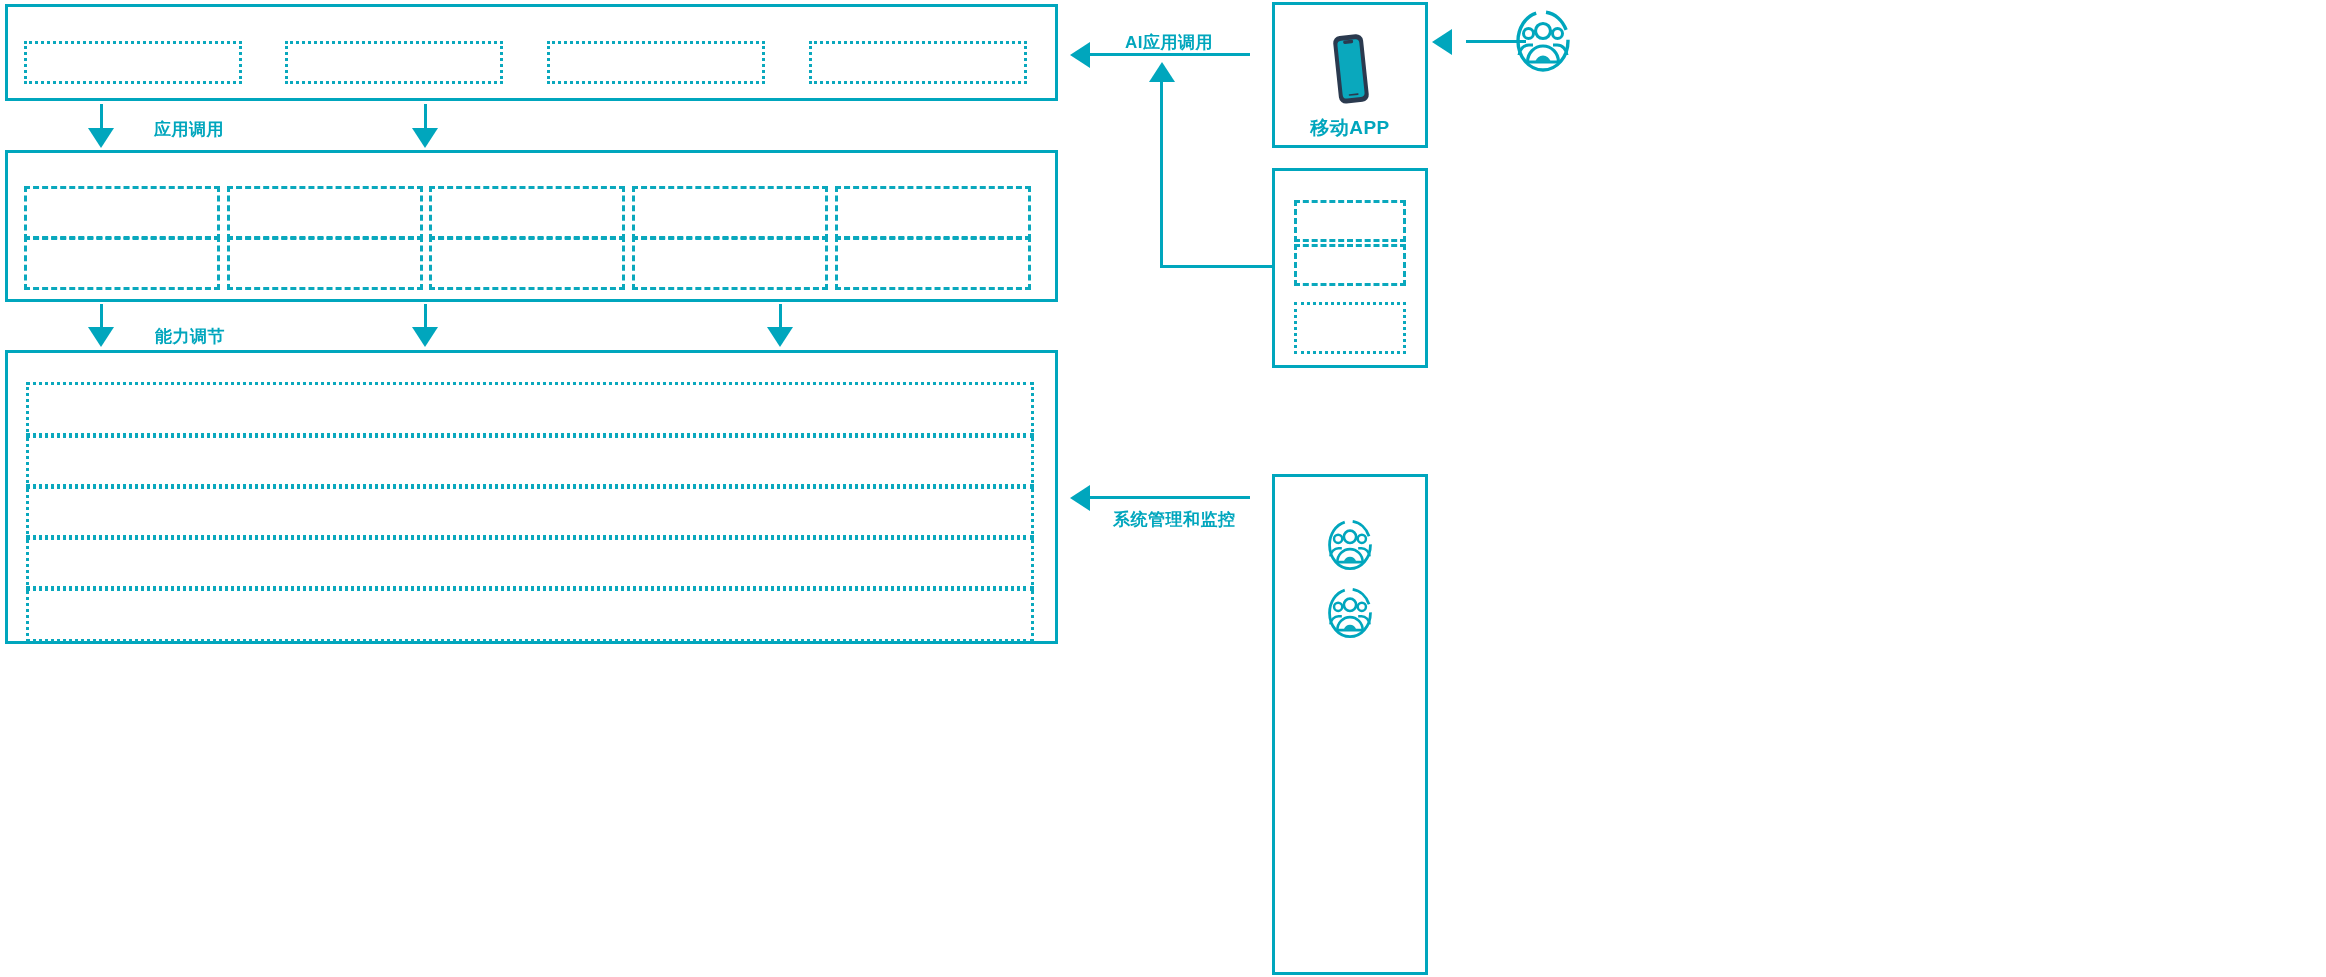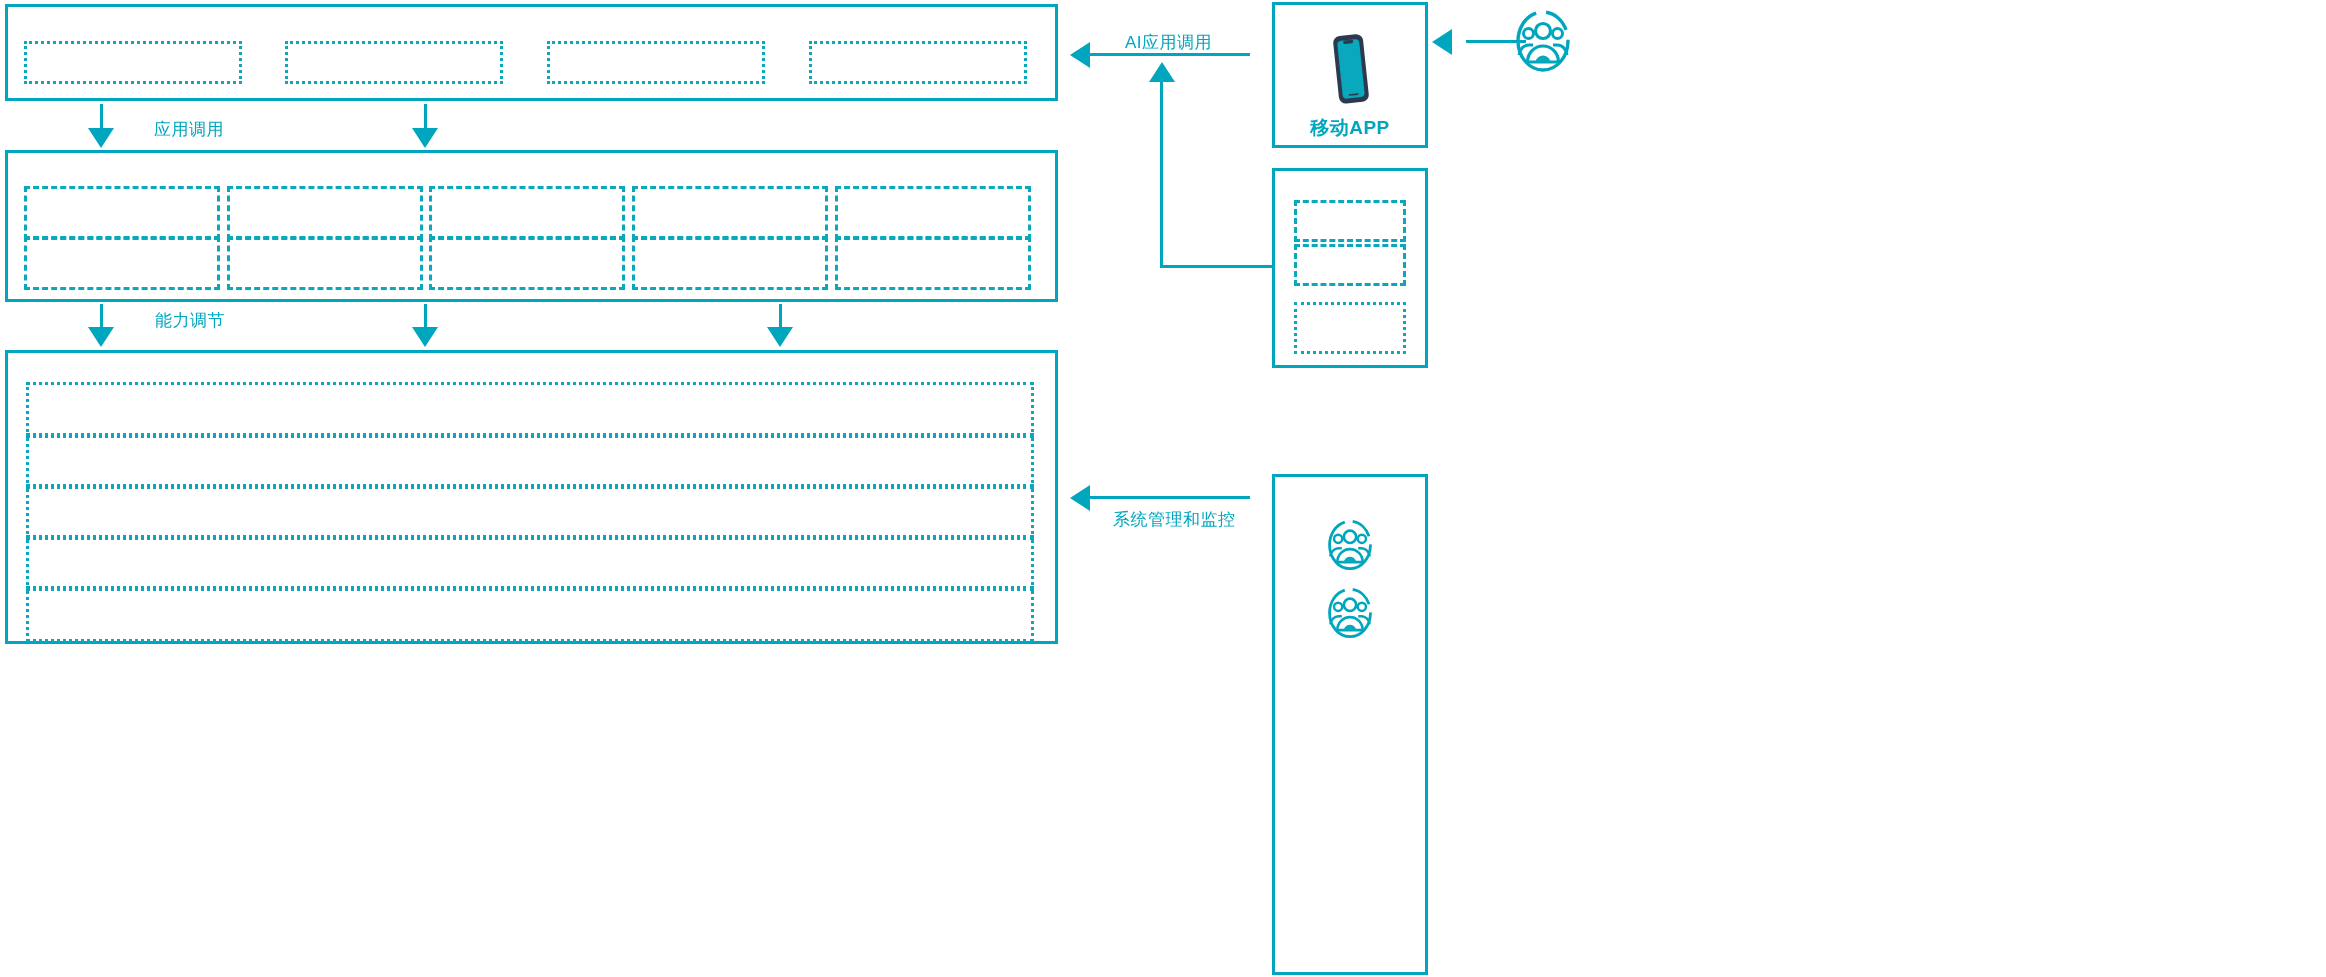--- a/index.html
+++ b/index.html
@@ -71,21 +71,21 @@
     width:0;height:0;
     border-top:13px solid transparent;
     border-bottom:13px solid transparent;
     border-right:20px solid #00a6bd;
   }
   
   .flow-label{
     position:absolute;
     color:#00a6bd;
     font-size:17px;
-    font-weight:normal;
+    font-weight:bold;
     letter-spacing:.5px;
     white-space:nowrap;
   }
   .node-label{
     position:absolute;
     color:#00a6bd;
     font-size:19px;
     font-weight:bold;
     letter-spacing:.5px;
     white-space:nowrap;
@@ -125,21 +125,21 @@
   <div class="dash" style="left:429px;top:236px;width:196px;height:54px;border-width:3px;"></div>
   <div class="dash" style="left:632px;top:236px;width:196px;height:54px;border-width:3px;"></div>
   <div class="dash" style="left:835px;top:236px;width:196px;height:54px;border-width:3px;"></div>
 
   <div class="vline" style="left:100px;top:304px;height:40px;"></div>
   <div class="arrow-down" style="left:88px;top:327px;"></div>
   <div class="vline" style="left:424px;top:304px;height:40px;"></div>
   <div class="arrow-down" style="left:412px;top:327px;"></div>
   <div class="vline" style="left:779px;top:304px;height:40px;"></div>
   <div class="arrow-down" style="left:767px;top:327px;"></div>
-  <div class="flow-label" style="left:155px;top:309px;">能力调节</div>
+  <div class="flow-label" style="left:155px;top:325px;">能力调节</div>
 
   <div class="panel" style="left:5px;top:350px;width:1053px;height:294px;">
   </div>
   <div class="dash-fine" style="left:26px;top:382px;width:1008px;height:56px;border-width:3px;"></div>
   <div class="dash-fine" style="left:26px;top:433px;width:1008px;height:56px;border-width:3px;"></div>
   <div class="dash-fine" style="left:26px;top:484px;width:1008px;height:56px;border-width:3px;"></div>
   <div class="dash-fine" style="left:26px;top:535px;width:1008px;height:56px;border-width:3px;"></div>
   <div class="dash-fine" style="left:26px;top:586px;width:1008px;height:56px;border-width:3px;"></div>
 
   <div class="hline" style="left:1090px;top:53px;width:160px;"></div>

